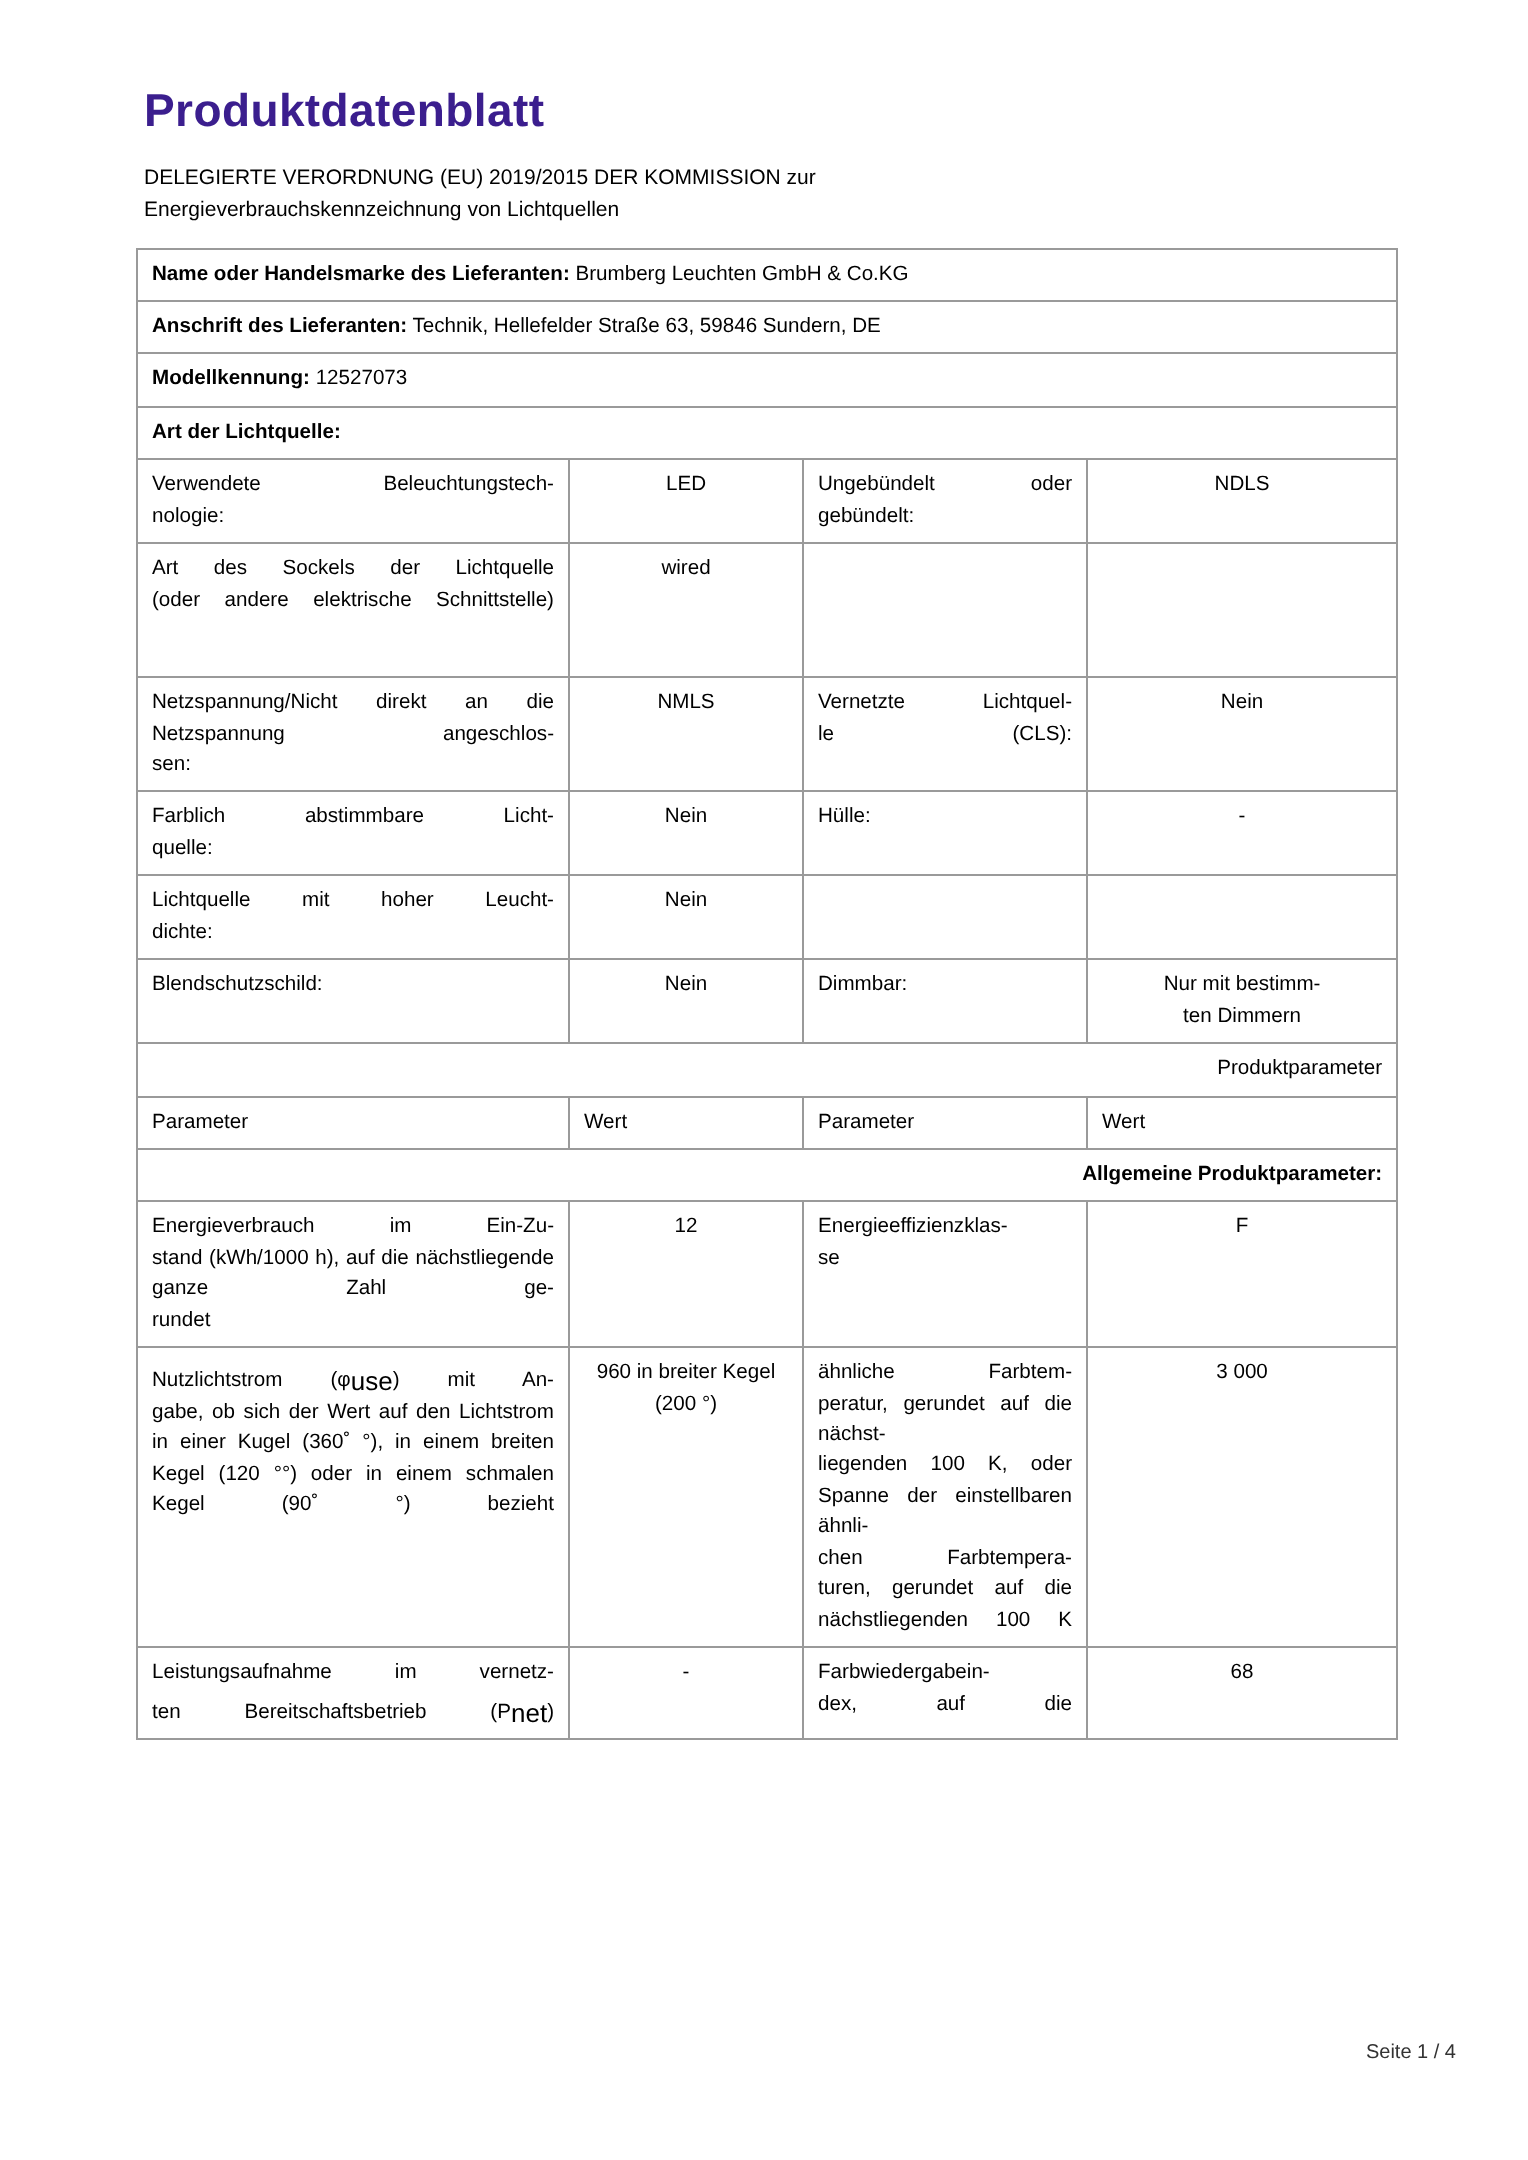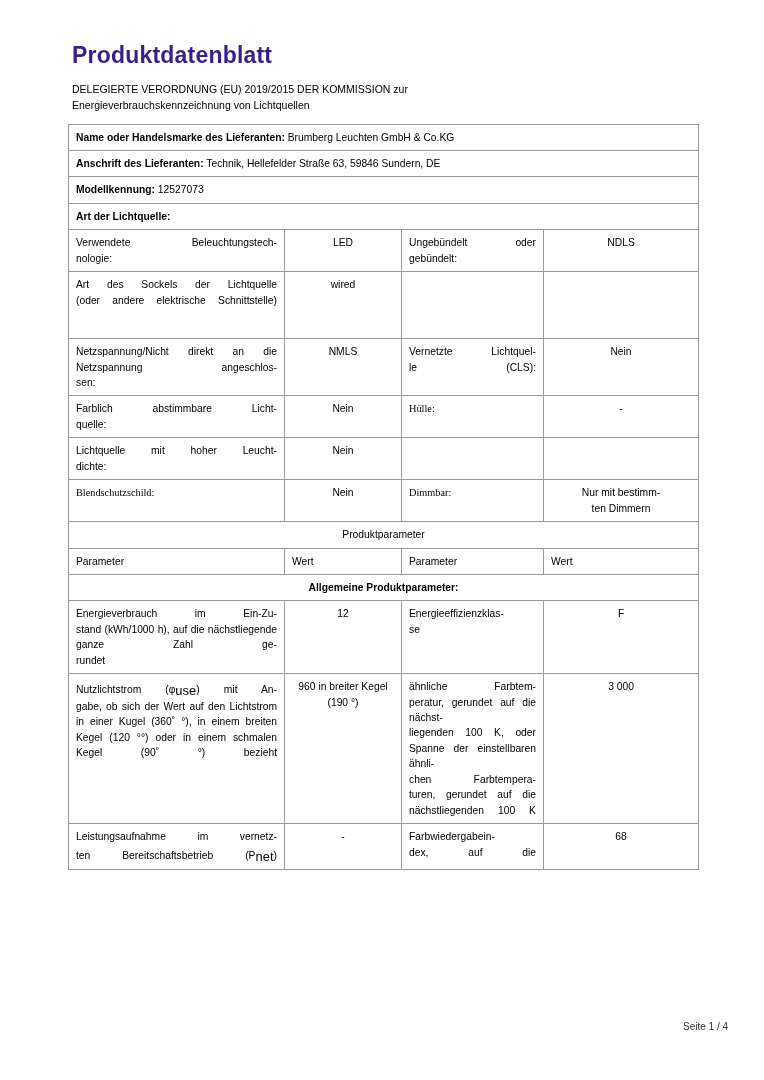--- a/index.html
+++ b/index.html
@@ -46,26 +46,26 @@
   table.main td {
     border: 1px solid #9a9a9a;
     padding: 5px 7px 5px 7px;
     vertical-align: top;
     line-height: 1.5;
     color: #000;
   }
   .lbl-bold { font-weight: bold; }
   .center { text-align: center; }
   .just { text-align: justify; text-align-last: justify; }
-  .justnl { text-align: justify; font-family: Liberation Serif, serif; }
+  .justnl { text-align: justify; }
   .sec-head {
     font-weight: bold;
   }
   .sub-center {
-    text-align: center;
+    text-align: right;
     margin-top: 44px;
   }
   .footer {
     position: absolute;
     right: 36px;
     bottom: 48px;
     font-size: 10px;
     color: #333;
   }
   sub {
@@ -170,21 +170,21 @@
       </tr>
 
       <tr>
         <td class="just">Energieverbrauch im Ein-Zu-<br>stand (kWh/1000 h), auf die nächstliegende ganze Zahl ge-<br>rundet</td>
         <td class="center">12</td>
         <td class="just">Energieeffizienzklas-<br>se</td>
         <td class="center">F</td>
       </tr>
       <tr>
         <td class="just">Nutzlichtstrom (φ<sub>use</sub>) mit An-<br>gabe, ob sich der Wert auf den Lichtstrom in einer Kugel (360˚ °), in einem breiten Kegel (120 °°) oder in einem schmalen Kegel (90˚ °) bezieht</td>
-        <td class="center">960 in breiter Kegel (190 °)</td>
+        <td class="center">960 in breiter Kegel (200 °)</td>
         <td class="just">ähnliche Farbtem-<br>peratur, gerundet auf die nächst-<br>liegenden 100 K, oder Spanne der einstellbaren ähnli-<br>chen Farbtempera-<br>turen, gerundet auf die nächstliegenden 100 K</td>
         <td class="center">3 000</td>
       </tr>
       <tr>
         <td class="just">Leistungsaufnahme im vernetz-<br>ten Bereitschaftsbetrieb (P<sub>net</sub>)</td>
         <td class="center">-</td>
         <td class="just">Farbwiedergabein-<br>dex, auf die</td>
         <td class="center">68</td>
       </tr>
     </tbody>

